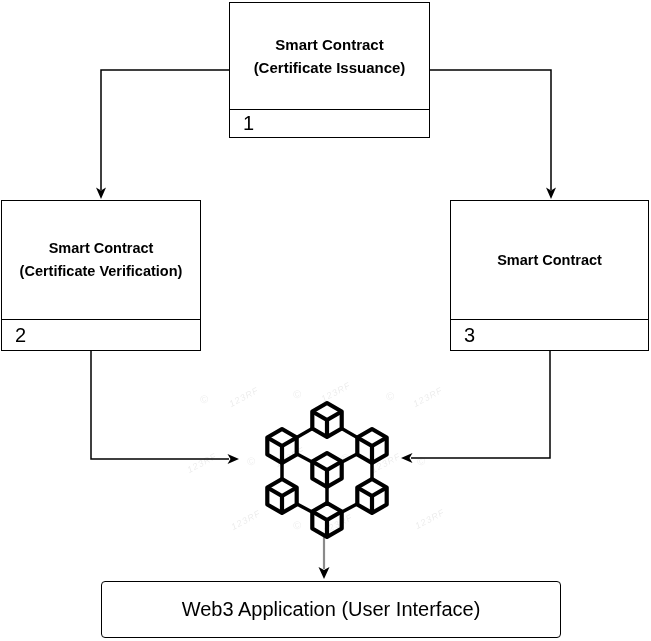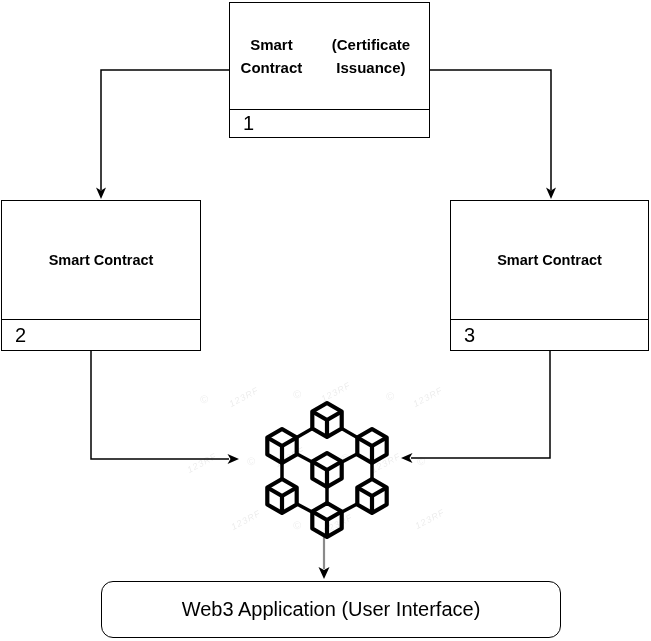--- a/index.html
+++ b/index.html
@@ -7,36 +7,36 @@
     position:relative; width:651px; height:641px; background:#ffffff;
     font-family:"Liberation Sans", sans-serif; overflow:hidden; color:#000;
   }
   .overlay { position:absolute; left:0; top:0; width:651px; height:641px; }
 
   .node {
     position:absolute; background:#ffffff; border:1.5px solid #000000;
     box-sizing:border-box; display:flex; flex-direction:column;
   }
   .node-title {
-    flex:1; display:flex; flex-direction:row; align-items:center; justify-content:center;
+    flex:1; display:flex; flex-direction:column; align-items:center; justify-content:center;
     font-weight:bold; text-align:center; line-height:23px; font-size:15px;
   }
   .side .node-title { font-size:14.5px; }
   .node-number {
     border-top:1.5px solid #000000; display:flex; align-items:center;
     padding-left:13px; font-size:20px; box-sizing:border-box;
   }
   #box-issuance { left:229px; top:2px; width:201px; height:136px; }
   #box-issuance .node-number { height:28px; }
   #box-verification { left:1px; top:200px; width:200px; height:151px; }
   #box-revocation { left:450px; top:200px; width:199px; height:151px; }
   .side .node-number { height:31px; }
 
   #box-web3 {
-    left:101px; top:581px; width:460px; height:57px; border-radius:12px;
+    left:101px; top:581px; width:460px; height:57px; border-radius:4px;
     flex-direction:row; align-items:center; justify-content:center; font-size:20px;
   }
 
   .wm {
     position:absolute; opacity:0.08; color:#000; font-style:italic;
     font-size:9px; letter-spacing:1px; transform:rotate(-28deg); white-space:nowrap;
     pointer-events:none;
   }
   .wmc {
     position:absolute; opacity:0.07; color:#000; font-size:11px;
@@ -132,20 +132,21 @@
       <span>(Certificate Issuance)</span>
     </div>
     <div class="node-number">
       <span>1</span>
     </div>
   </div>
 
   <div class="node side" id="box-verification">
     <div class="node-title">
       <span>Smart Contract</span>
+      <span>(Certificate Verification)</span>
     </div>
     <div class="node-number">
       <span>2</span>
     </div>
   </div>
 
   <div class="node side" id="box-revocation">
     <div class="node-title">
       <span>Smart Contract</span>
     </div>

